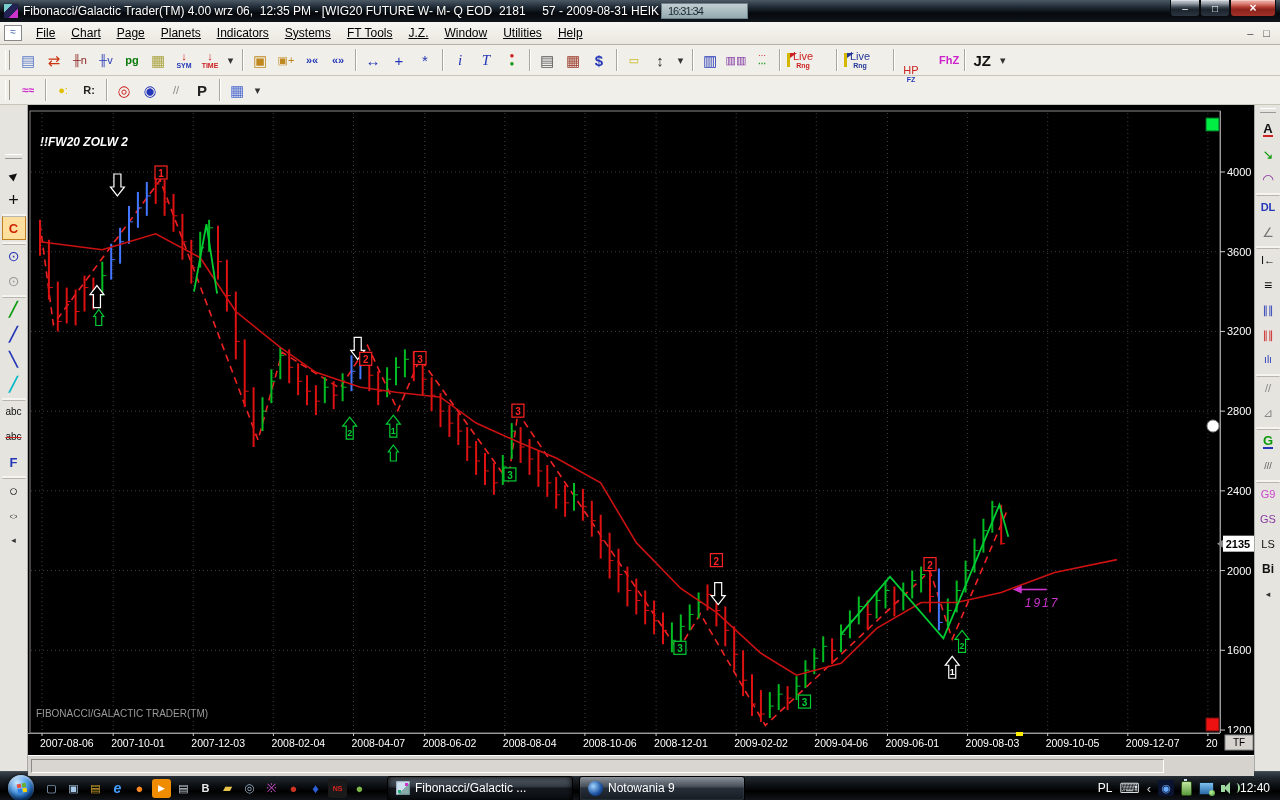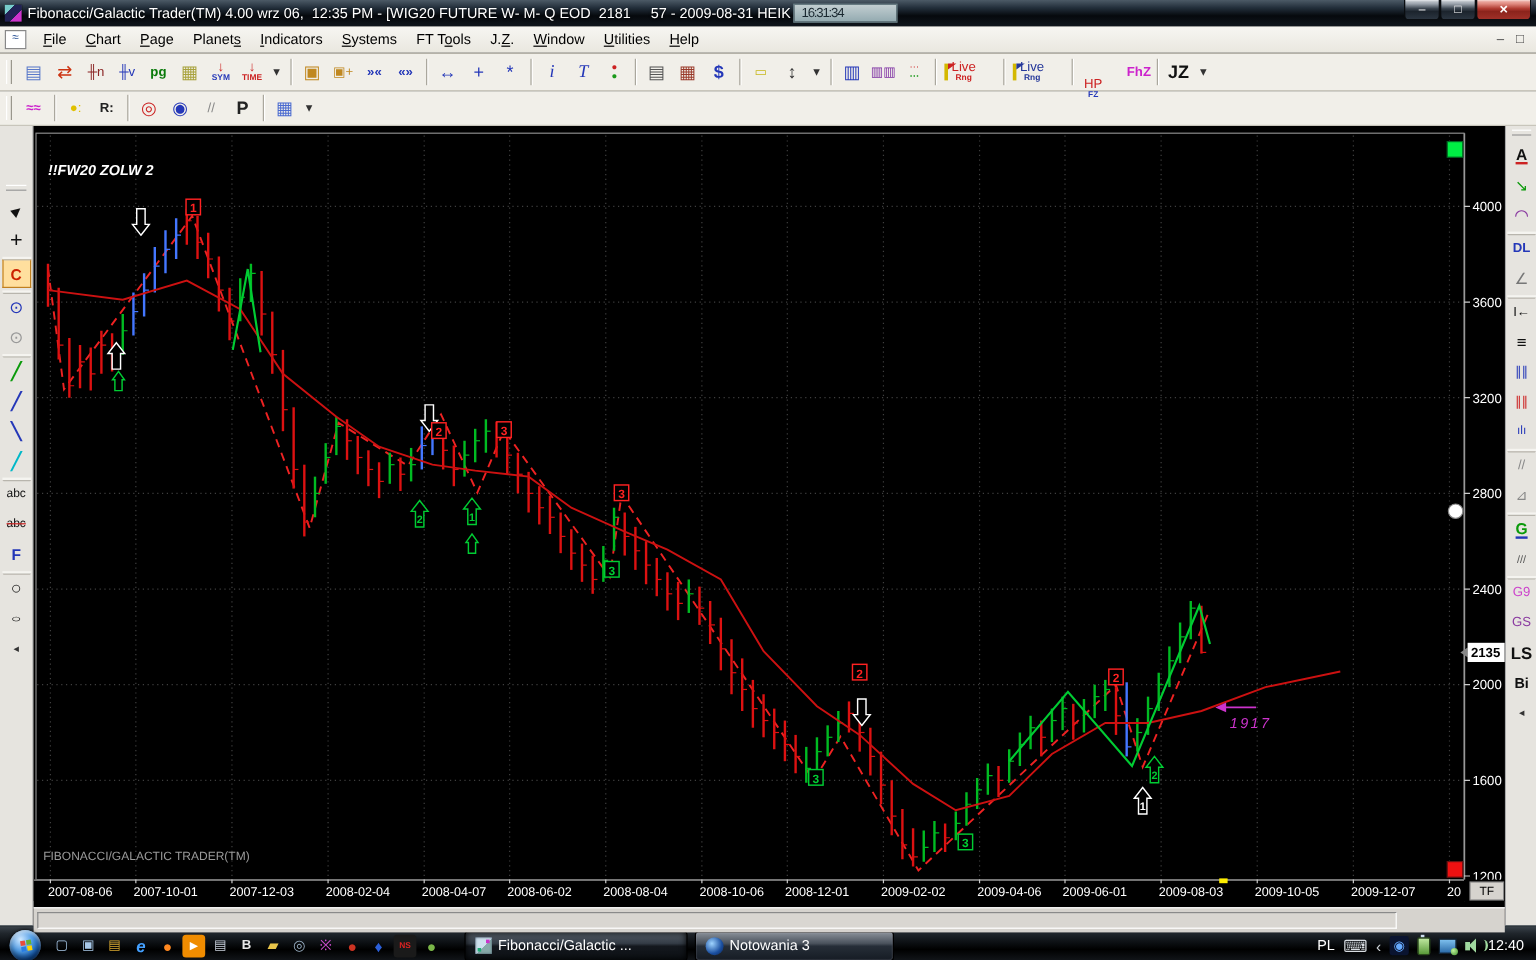--- a/index.html
+++ b/index.html
@@ -20,21 +20,21 @@
     font-size:10px;border-radius:0 0 4px 4px;border:1px solid #0a0d10;border-top:none;
     box-shadow:inset 0 1px 0 rgba(255,255,255,.35);}
   .wb.min,.wb.max{width:28px;background:linear-gradient(#cdd3d9 0%,#9ba3ac 20%,#39434e 45%,#1c242d 60%,#2b3540);}
   .wb.close{width:44px;background:linear-gradient(#f2b8b0 0%,#e08a80 20%,#b03a30 45%,#8c241c 60%,#a03028);font-size:12px;font-weight:bold;}
   
   .menubar{height:22px;background:linear-gradient(#f7f6f2,#e9e7df);display:flex;align-items:center;
     border-bottom:1px solid #b5b2a8;font-size:12px;color:#000;}
   .mdi-icon{width:16px;height:14px;margin:0 6px 0 4px;background:#fff;border:1px solid #888;
     color:#335a9a;font-size:10px;line-height:12px;text-align:center;flex:none;}
   .menu-items{display:flex;}
-  .menu-item{padding:2px 8px;cursor:default;}
+  .menu-item{padding:2px 8px;cursor:default;text-decoration:underline;}
   .menu-item u{text-decoration:underline;}
   .mdi-ctrls{margin-left:auto;margin-right:10px;display:flex;gap:10px;color:#444;font-size:11px;}
   
   .toolbar{background:#f1efe9;display:flex;align-items:center;border-bottom:1px solid #c8c5bb;padding-left:2px;}
   .tb1{height:30px;}
   .tb2{height:28px;}
   .grip{width:3px;height:20px;border-left:1px solid #fff;border-right:1px solid #9a978d;margin:0 5px 0 3px;flex:none;}
   .tsep{width:1px;height:22px;background:#aaa79d;box-shadow:1px 0 0 #fff;margin:0 4px;flex:none;}
   .tb-btn{min-width:24px;height:24px;display:flex;align-items:center;justify-content:center;
     border:1px solid transparent;flex:none;cursor:default;}
@@ -841,21 +841,21 @@
         <div class="pal-item">
           <div class="g" style="color: rgb(85, 85, 85); font-size: 9px;">///</div>
         </div>
         <div class="pal-item sep">
           <div class="g" style="color: rgb(204, 68, 204); font-size: 11px;">G9</div>
         </div>
         <div class="pal-item">
           <div class="g" style="color: rgb(138, 58, 160); font-size: 11px;">GS</div>
         </div>
         <div class="pal-item">
-          <div class="g" style="color: rgb(17, 17, 17); font-size: 14px; font-weight: bold;">LS</div>
+          <div class="g" style="color: rgb(17, 17, 17); font-size: 11px; font-weight: normal;">LS</div>
         </div>
         <div class="pal-item">
           <div class="g" style="color: rgb(17, 17, 17); font-size: 12px; font-weight: bold;">Bi</div>
         </div>
         <div class="pal-item">
           <div class="g" style="color: rgb(51, 51, 51); font-size: 9px;">◂</div>
         </div>
       </div>
   </div>
 
@@ -880,21 +880,21 @@
         <div class="ql" style="color: rgb(221, 34, 34); background: rgb(26, 26, 26); font-size: 7px; font-weight: bold;">NS</div>
         <div class="ql" style="color: rgb(122, 182, 72); font-size: 13px;">●</div>
       </div>
     <div class="tasks">
         <div class="task active" style="width: 168px;">
           <div class="task-ico-fgt"></div>
           <div class="lbl">Fibonacci/Galactic ...</div>
         </div>
         <div class="task" style="width: 148px;">
           <div class="task-ico-orb"></div>
-          <div class="lbl">Notowania 3</div>
+          <div class="lbl">Notowania 9</div>
         </div>
       </div>
     <div class="tray">
       <span>PL</span>
       <span class="kbd">⌨</span>
       <span class="chev">‹</span>
       <span class="tray-app">◉</span>
       <div class="tray-batt"></div>
       <div class="tray-net"></div>
       <div class="tray-vol"></div>

